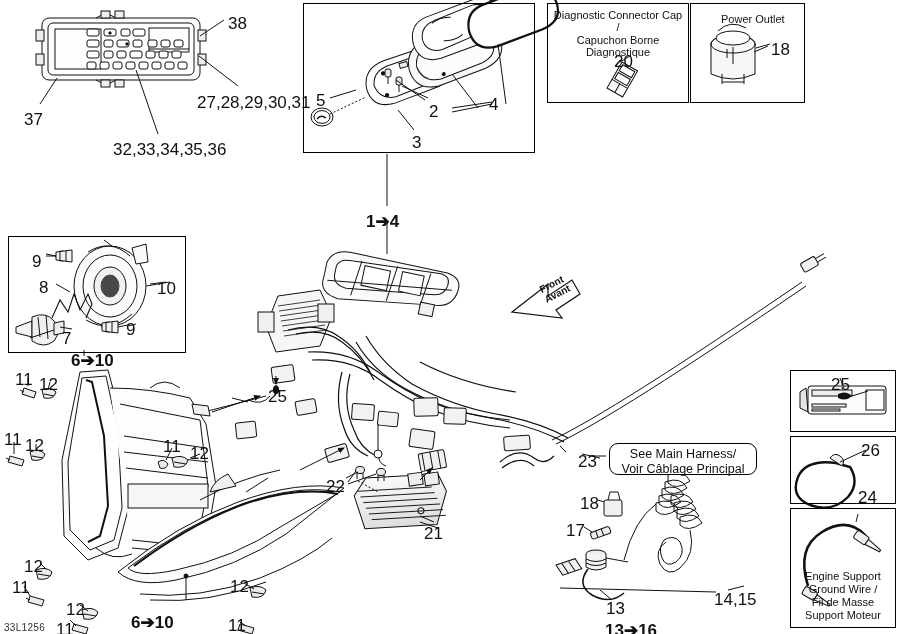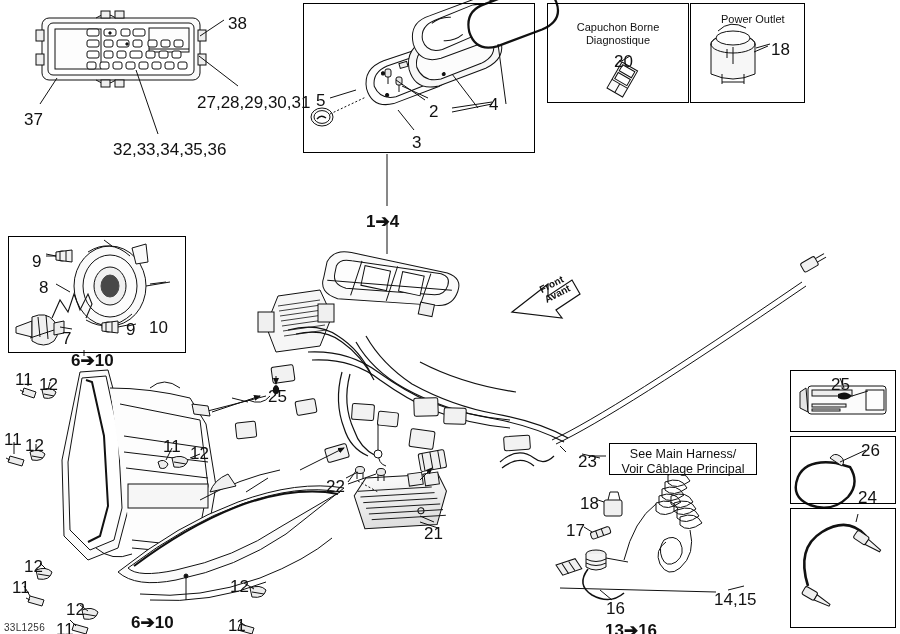--- a/index.html
+++ b/index.html
@@ -513,30 +513,36 @@
 
   <div class="frame" style="left:8px;top:236px;width:178px;height:117px;"></div>
 
   <div class="frame" style="left:790px;top:370px;width:106px;height:62px;"></div>
 
   <div class="frame" style="left:790px;top:436px;width:106px;height:68px;"></div>
 
   <div class="frame" style="left:790px;top:508px;width:106px;height:120px;"></div>
 
   <div class="lbl sm" style="left:551px;top:9px;width:134px;text-align:center;white-space:normal;">
-    <br>
+    <span>Diagnostic Connector Cap /</span><br>
     <span>Capuchon Borne Diagnostique</span>
   </div>
 
   <div class="lbl sm" style="left:697px;top:13px;margin-left:24px;">
     <span>Power Outlet</span>
   </div>
 
-
-  <div class="callout" style="left:609px;top:443px;width:148px;height:32px;">
+  <div class="lbl sm" style="left:791px;top:570px;width:104px;text-align:center;line-height:1.18;">
+    <span>Engine Support</span><br>
+    <span>Ground Wire /</span><br>
+    <span>Fil de Masse</span><br>
+    <span>Support Moteur</span>
+  </div>
+
+  <div class="callout" style="left:609px;top:443px;width:148px;height:32px;border-radius:9px;">
     <span>See Main Harness/</span><br>
     <span>Voir Câblage Principal</span>
   </div>
 
   <div class="lbl sm" style="left:538px;top:286px;transform:rotate(-27deg);transform-origin:0 0;font-weight:bold;font-size:10px;line-height:1.05;">
     <span>Front</span><br>
     <span>Avant</span>
   </div>
 
   <div id="labels-layer">
@@ -546,21 +552,21 @@
       <div class="lbl" style="left: 113px; top: 140px;">32,33,34,35,36</div>
       <div class="lbl" style="left: 316px; top: 91px;">5</div>
       <div class="lbl" style="left: 412px; top: 133px;">3</div>
       <div class="lbl" style="left: 429px; top: 102px;">2</div>
       <div class="lbl" style="left: 489px; top: 95px;">4</div>
       <div class="lbl" style="left: 614px; top: 52px;">20</div>
       <div class="lbl" style="left: 771px; top: 40px;">18</div>
       <div class="lbl arrowlbl" style="left: 366px; top: 212px;">1➔4</div>
       <div class="lbl" style="left: 32px; top: 252px;">9</div>
       <div class="lbl" style="left: 39px; top: 278px;">8</div>
-      <div class="lbl" style="left: 149px; top: 279px; margin-top: 39px;">10</div>
+      <div class="lbl" style="left: 157px; top: 279px;">10</div>
       <div class="lbl" style="left: 62px; top: 329px;">7</div>
       <div class="lbl" style="left: 126px; top: 320px;">9</div>
       <div class="lbl arrowlbl" style="left: 71px; top: 351px;">6➔10</div>
       <div class="lbl" style="left: 15px; top: 370px;">11</div>
       <div class="lbl" style="left: 39px; top: 375px;">12</div>
       <div class="lbl" style="left: 4px; top: 430px;">11</div>
       <div class="lbl" style="left: 25px; top: 436px;">12</div>
       <div class="lbl" style="left: 163px; top: 437px;">11</div>
       <div class="lbl" style="left: 190px; top: 444px;">12</div>
       <div class="lbl" style="left: 24px; top: 557px;">12</div>
@@ -571,21 +577,21 @@
       <div class="lbl" style="left: 230px; top: 577px;">12</div>
       <div class="lbl" style="left: 228px; top: 616px;">11</div>
       <div class="lbl" style="left: 268px; top: 387px;">25</div>
       <div class="lbl" style="left: 326px; top: 477px;">22</div>
       <div class="lbl" style="left: 424px; top: 524px;">21</div>
       <div class="lbl" style="left: 578px; top: 452px;">23</div>
       <div class="lbl" style="left: 580px; top: 494px;">18</div>
       <div class="lbl" style="left: 566px; top: 521px;">17</div>
       <div class="lbl" style="left: 714px; top: 590px;">14,15</div>
       <div class="lbl arrowlbl" style="left: 605px; top: 597px; margin-top: 24px;">13➔16</div>
-      <div class="lbl" style="left: 606px; top: 599px;">16</div>
+      <div class="lbl" style="left: 606px; top: 599px;">13</div>
       <div class="lbl" style="left: 831px; top: 375px;">25</div>
       <div class="lbl" style="left: 861px; top: 441px;">26</div>
       <div class="lbl" style="left: 858px; top: 488px;">24</div>
     </div>
 
   <div class="docnum" style="left:4px;top:622px;">
     <span>33L1256</span>
   </div>
 
 </div>

